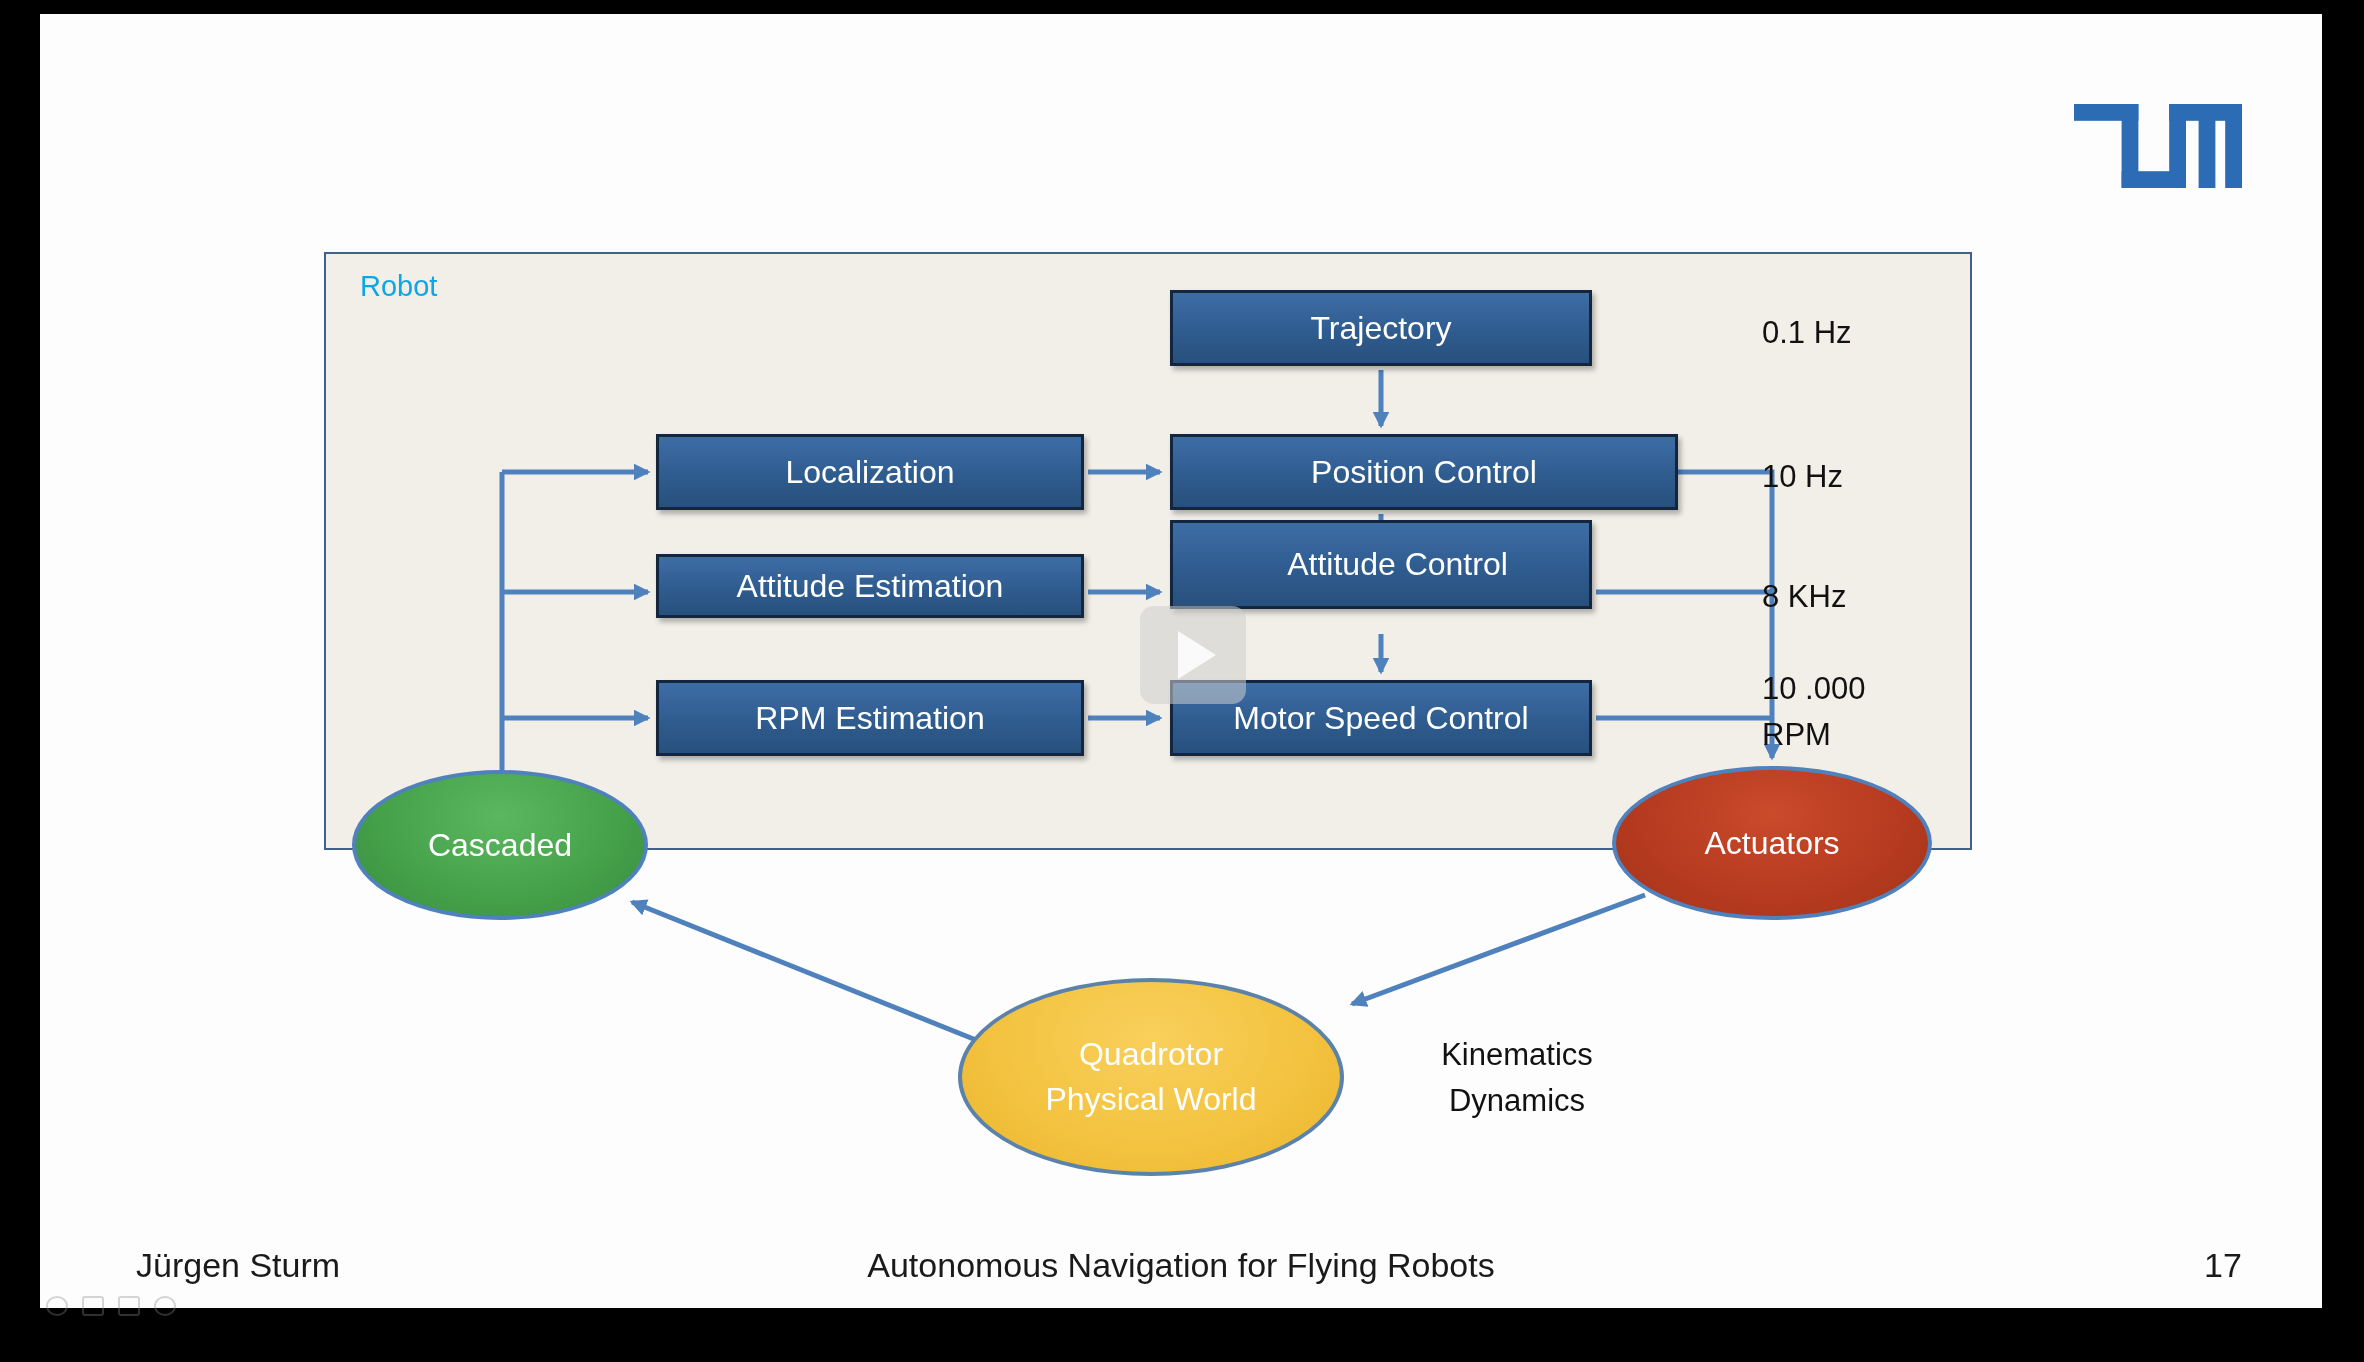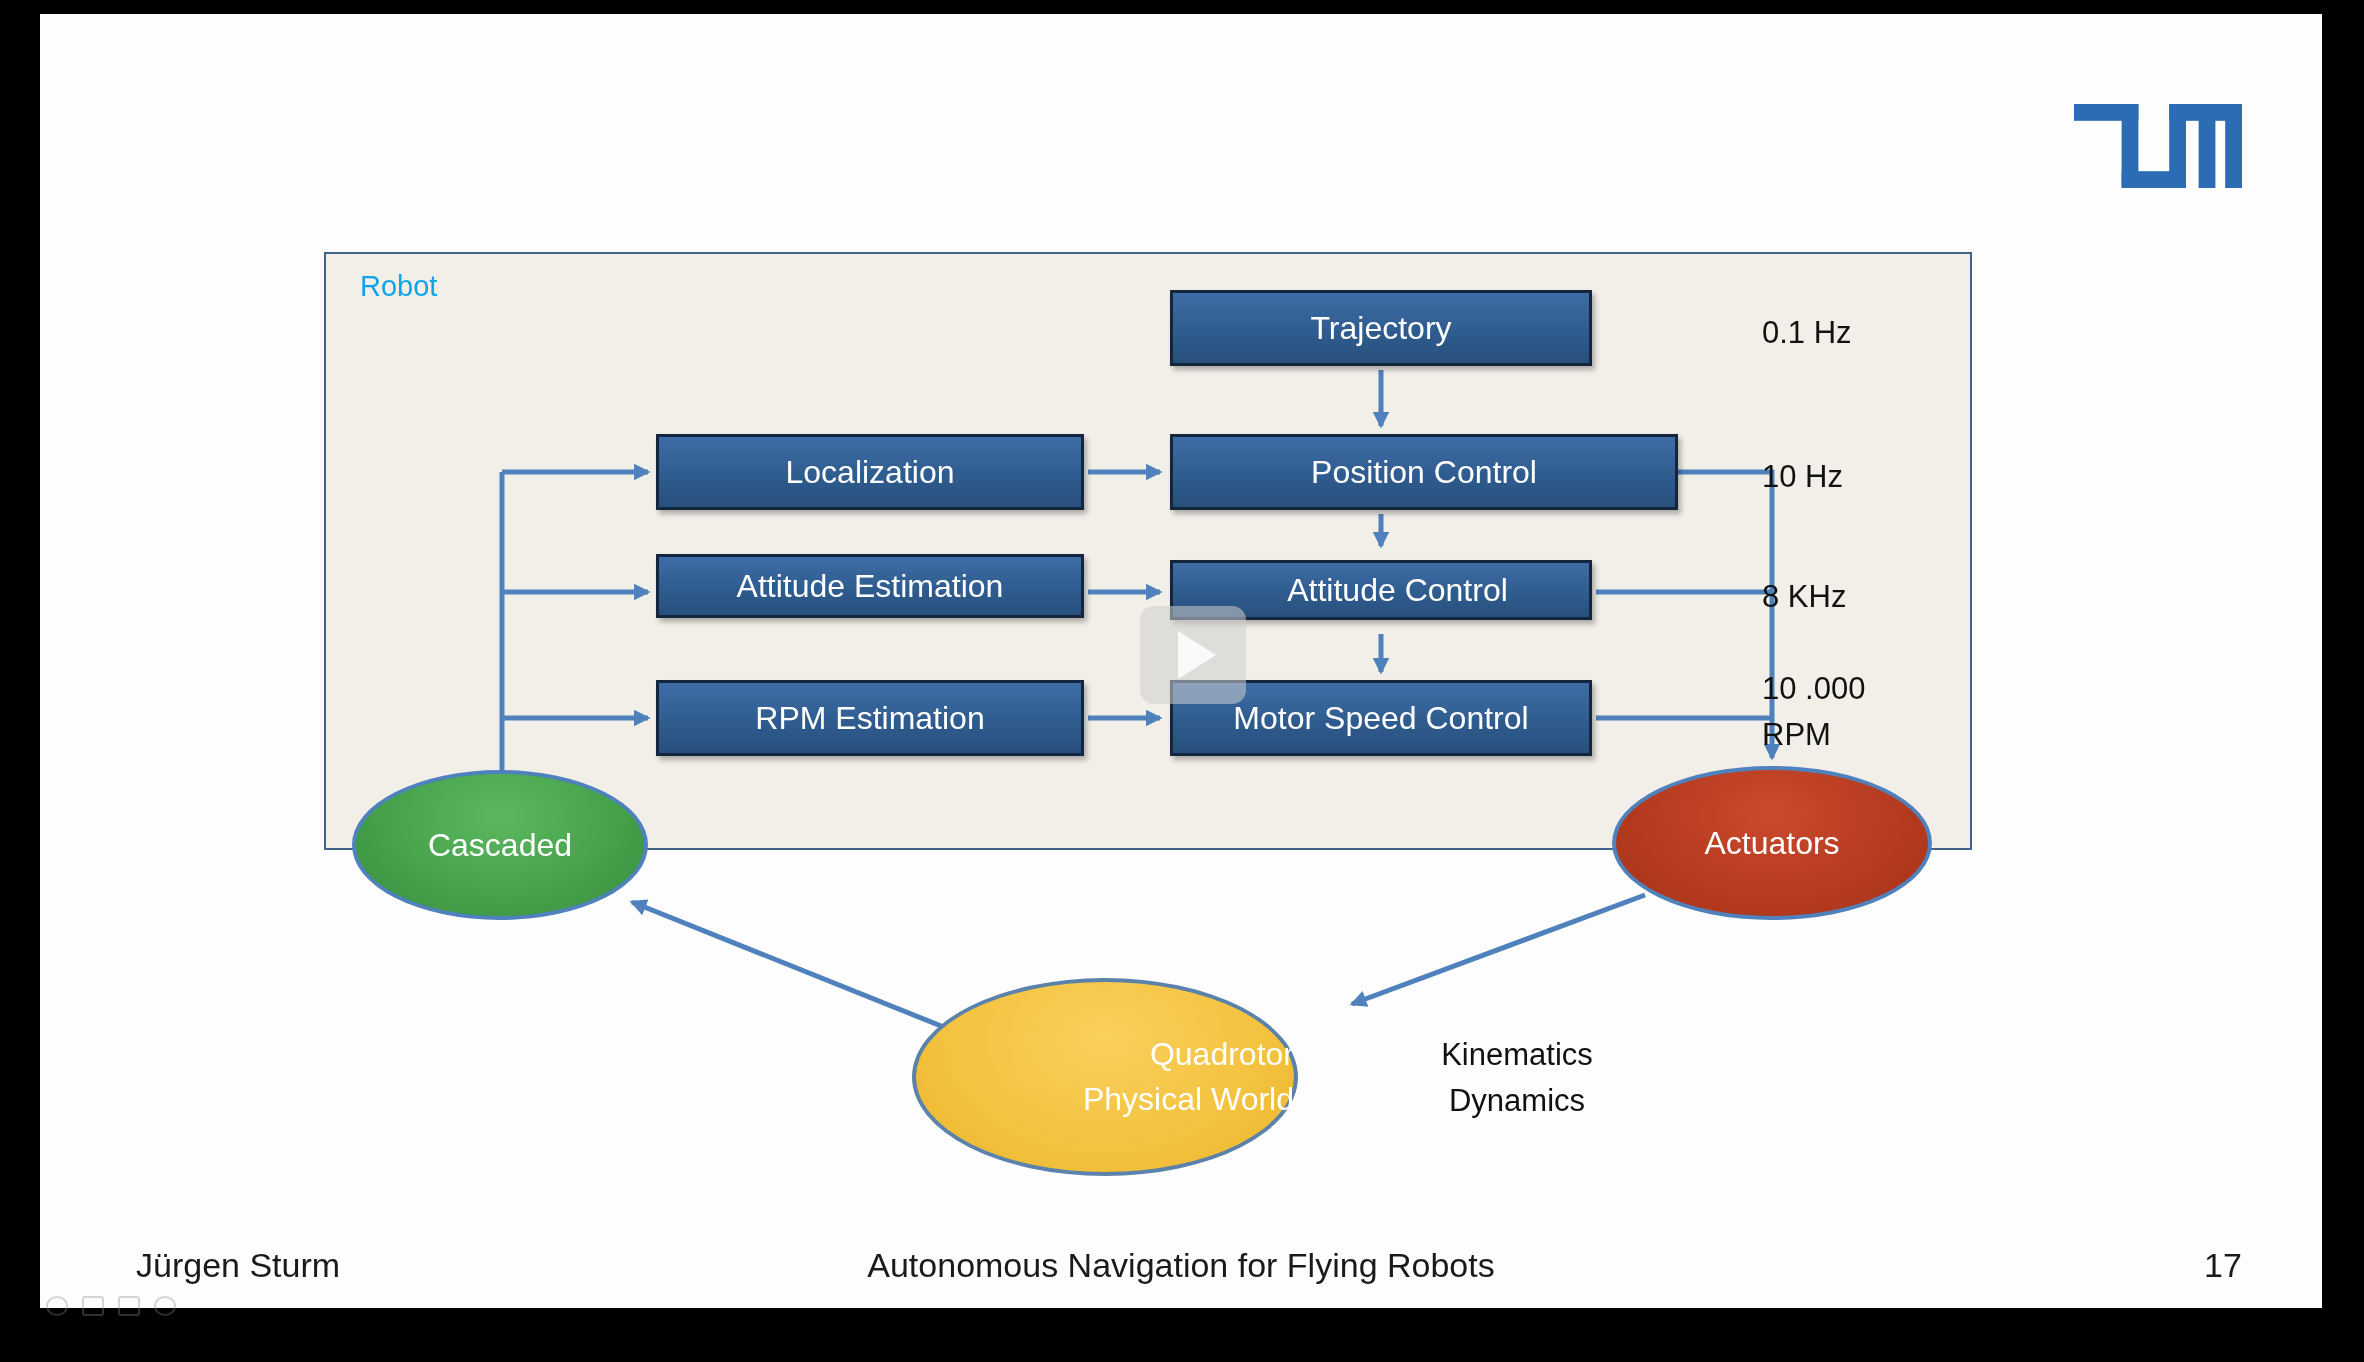--- a/index.html
+++ b/index.html
@@ -17,22 +17,22 @@
         background:linear-gradient(180deg,#3e6da6 0%,#2f5c8f 55%,#27507c 100%);
         border:3px solid #13263e;box-shadow:3px 4px 5px rgba(0,0,0,0.28);box-sizing:border-box;}
   .rate{position:absolute;width:220px;text-align:left;font-size:31px;color:#111;z-index:10;line-height:46px;}
   .ell{position:absolute;border-radius:50%;display:flex;flex-direction:column;align-items:center;
        justify-content:center;color:#fff;font-size:32px;z-index:12;box-sizing:border-box;
        text-align:center;line-height:45px;}
   .ell-sensors{left:352px;top:770px;width:296px;height:150px;border:4px solid #4f81bd;
        background:radial-gradient(ellipse at 50% 30%,#5cb860 0%,#44a049 60%,#3a8c40 100%);}
   .ell-actuators{left:1612px;top:766px;width:320px;height:154px;border:4px solid #4f81bd;
        background:radial-gradient(ellipse at 50% 30%,#ca4a2c 0%,#b53a1f 60%,#a23318 100%);}
-  .ell-quadrotor{left:912px;top:978px;width:386px;height:198px;border:4px solid #5b82ab;
-       background:radial-gradient(ellipse at 50% 30%,#f9d05c 0%,#f3c23e 60%,#eab42c 100%);align-items:flex-end;}
+  .ell-quadrotor{left:958px;top:978px;width:386px;height:198px;border:4px solid #5b82ab;
+       background:radial-gradient(ellipse at 50% 30%,#f9d05c 0%,#f3c23e 60%,#eab42c 100%);}
   .annotation{position:absolute;left:1392px;top:1032px;width:250px;text-align:center;
        font-size:31px;color:#111;line-height:46px;z-index:10;}
   .footer{position:absolute;font-size:34px;color:#1a1a1a;z-index:10;}
   .footer-author{left:136px;top:1246px;}
   .footer-course{left:1181px;top:1246px;transform:translateX(-50%);white-space:nowrap;}
   .footer-page{left:2204px;top:1246px;}
   .arrows{position:absolute;left:0;top:0;width:2364px;height:1362px;z-index:5;pointer-events:none;}
   .play-overlay{position:absolute;left:1140px;top:606px;width:106px;height:98px;z-index:20;
        background:rgba(205,205,205,0.55);border-radius:14px;display:flex;align-items:center;
        justify-content:center;cursor:pointer;}
@@ -87,21 +87,21 @@
       <path d="M1596 718 L1772 718"></path>
       <path d="M1645 895 L1352 1004" marker-end="url(#arr)"></path>
       <path d="M976 1040 L632 902" marker-end="url(#arr)"></path>
     </g>
   </svg>
 
   <div class="bbox" style="left:1170px;top:290px;width:422px;height:76px;">Trajectory</div>
   <div class="bbox" style="left:656px;top:434px;width:428px;height:76px;">Localization</div>
   <div class="bbox" style="left:1170px;top:434px;width:508px;height:76px;">Position Control</div>
   <div class="bbox" style="left:656px;top:554px;width:428px;height:64px;">Attitude Estimation</div>
-  <div class="bbox" style="left:1170px;top:560px;width:422px;height:60px;padding-left:33px;">Attitude Control</div>
+  <div class="bbox" style="left:1170px;top:520px;width:422px;height:89px;padding-left:33px;">Attitude Control</div>
   <div class="bbox" style="left:656px;top:680px;width:428px;height:76px;">RPM Estimation</div>
   <div class="bbox" style="left:1170px;top:680px;width:422px;height:76px;">Motor Speed Control</div>
 
   <div class="rate" style="left:1762px;top:310px;">0.1 Hz</div>
   <div class="rate" style="left:1762px;top:454px;">10 Hz</div>
   <div class="rate" style="left:1762px;top:574px;">8 KHz</div>
   <div class="rate" style="left:1762px;top:666px;">
     <div>10 .000</div>
     <div>RPM</div>
   </div>

